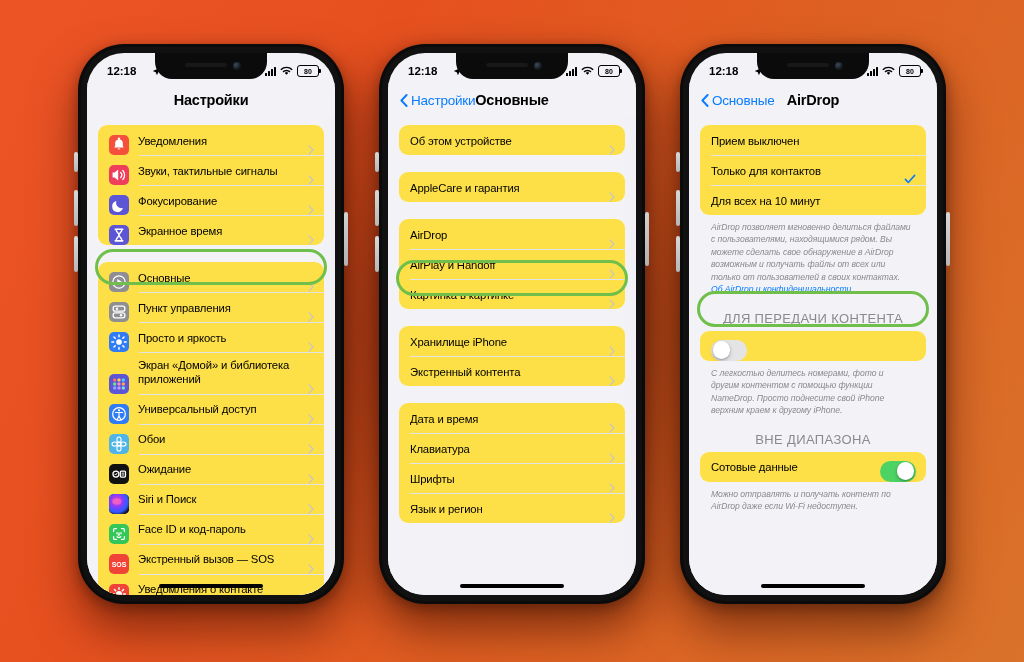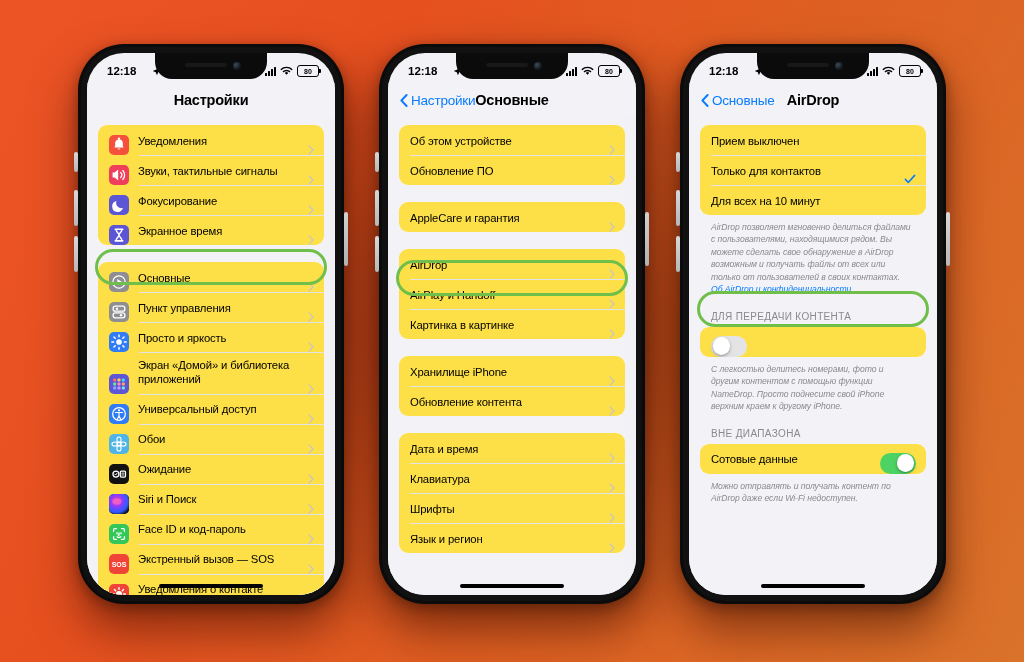--- a/index.html
+++ b/index.html
@@ -122,21 +122,21 @@
   .toggle .knob{position:absolute;top:1.6px;left:1.6px;width:17.8px;height:17.8px;border-radius:50%;
     background:#fff;box-shadow:0 1px 2px rgba(0,0,0,.25),0 2px 5px rgba(0,0,0,.14);}
   .toggle.on .knob{left:auto;right:1.6px;}
 
   
   .footnote{
     font-size:8.6px;line-height:1.45;color:#8A8A8E;margin:-11px 24px 15px 22px;letter-spacing:-0.05px;font-style:italic;
   }
   .footnote a{color:#0A7CFF;text-decoration:none;}
   .sect-header{
-    font-size:10px;color:#8A8A8E;letter-spacing:.35px;margin:0 22px 5px 22px;text-transform:uppercase;
+    font-size:13px;color:#8A8A8E;letter-spacing:.35px;margin:0 22px 5px 22px;text-transform:uppercase;text-align:center;
   }
 
   .home-ind{
     position:absolute;left:50%;transform:translateX(-50%);bottom:7px;
     width:104px;height:4px;border-radius:3px;background:#000;z-index:7;
   }
 
   
   .hl-ring{
     position:absolute;border:3px solid #6FBF4A;border-radius:18px;
@@ -468,26 +468,20 @@
       </div>
 
       <div class="content">
         <div class="group first">
           <div class="row">
             <span class="label">Об этом устройстве</span>
             <svg class="chev" viewBox="0 0 8 13">
                 <path d="M1.4 1 6.6 6.5 1.4 12" stroke="#C4C4C8" stroke-width="1.7" fill="none" stroke-linecap="round"></path>
               </svg>
           </div>
-          <div class="row">
-            <span class="label">Обновление ПО</span>
-            <svg class="chev" viewBox="0 0 8 13">
-                <path d="M1.4 1 6.6 6.5 1.4 12" stroke="#C4C4C8" stroke-width="1.7" fill="none" stroke-linecap="round"></path>
-              </svg>
-          </div>
         </div>
 
         <div class="group">
           <div class="row">
             <span class="label">AppleCare и гарантия</span>
             <svg class="chev" viewBox="0 0 8 13">
                 <path d="M1.4 1 6.6 6.5 1.4 12" stroke="#C4C4C8" stroke-width="1.7" fill="none" stroke-linecap="round"></path>
               </svg>
           </div>
         </div>
@@ -514,21 +508,21 @@
         </div>
 
         <div class="group">
           <div class="row">
             <span class="label">Хранилище iPhone</span>
             <svg class="chev" viewBox="0 0 8 13">
                 <path d="M1.4 1 6.6 6.5 1.4 12" stroke="#C4C4C8" stroke-width="1.7" fill="none" stroke-linecap="round"></path>
               </svg>
           </div>
           <div class="row">
-            <span class="label">Обновление контента</span>
+            <span class="label">Экстренный контента</span>
             <svg class="chev" viewBox="0 0 8 13">
                 <path d="M1.4 1 6.6 6.5 1.4 12" stroke="#C4C4C8" stroke-width="1.7" fill="none" stroke-linecap="round"></path>
               </svg>
           </div>
         </div>
 
         <div class="group">
           <div class="row">
             <span class="label">Дата и время</span>
             <svg class="chev" viewBox="0 0 8 13">

